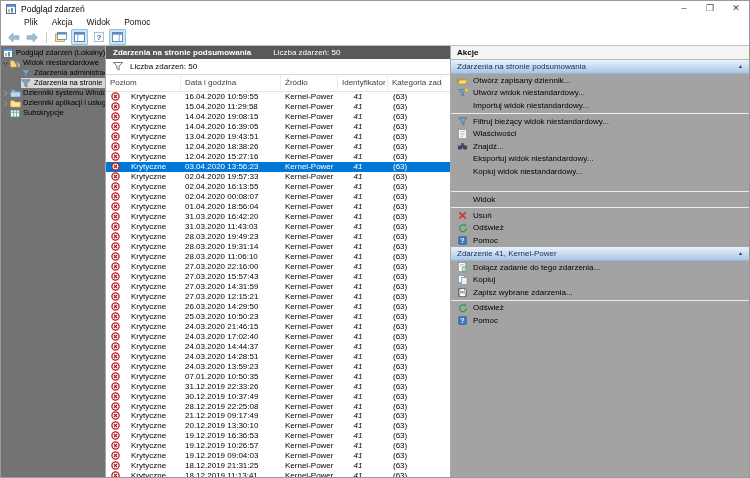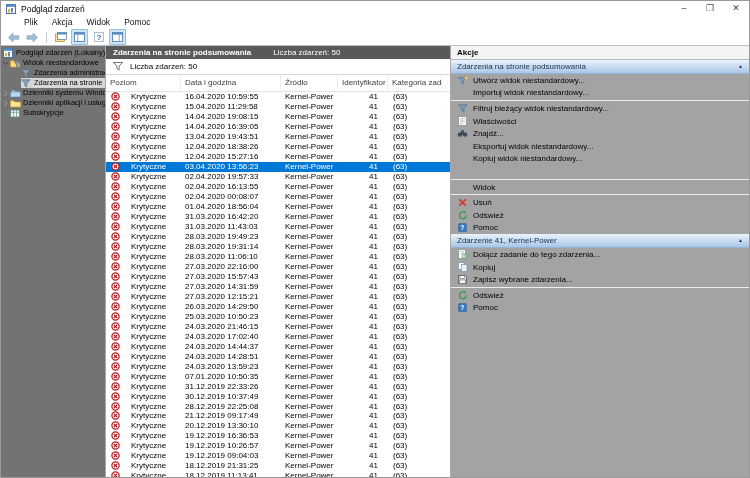--- a/index.html
+++ b/index.html
@@ -40,21 +40,21 @@
   .list-titlebar .lt-n{margin-left:22px;}
   .filter-row{height:15px;flex:0 0 15px;display:flex;align-items:center;gap:7px;padding-left:7px;border-bottom:1px solid #d9d9d9;font-size:8px;color:#000;}
   .col-headers{height:16px;flex:0 0 16px;display:flex;font-size:8px;color:#3c3c3c;border-bottom:1px solid #e3e3e3;align-items:flex-start;}
   .col-h{padding:0 4px;border-right:1px solid #ececec;line-height:15px;white-space:nowrap;overflow:hidden;box-sizing:border-box;}
   .rows{flex:1;overflow:hidden;font-size:8px;color:#000;}
   .ev-row{height:9.97px;display:flex;align-items:center;white-space:nowrap;}
   .ev-row.selected{background:#0078d7;color:#fff;}
   .c-level{width:75px;flex:0 0 75px;display:flex;align-items:center;gap:11px;padding-left:5px;box-sizing:border-box;overflow:hidden;}
   .c-date{width:100px;flex:0 0 100px;padding-left:4px;box-sizing:border-box;overflow:hidden;}
   .c-src{width:57px;flex:0 0 57px;padding-left:4px;box-sizing:border-box;overflow:hidden;}
-  .c-id{width:50px;flex:0 0 50px;text-align:right;padding-right:10px;box-sizing:border-box;}
+  .c-id{width:50px;flex:0 0 50px;text-align:center;padding-right:10px;box-sizing:border-box;font-style:italic;}
   .c-cat{flex:1;padding-left:5px;overflow:hidden;}
   
   .actions-title{height:13px;flex:0 0 13px;font-size:8px;font-weight:bold;color:#000;background:#f4f4f4;border-bottom:1px solid #b8b8b8;display:flex;align-items:center;padding:0 6px;}
   .act-section-header{height:13px;background:linear-gradient(#e9f2fb,#a9c6e6);border-bottom:1px solid #96b4d4;font-size:8px;color:#16304f;display:flex;align-items:center;padding:0 6px;}
   .act-section-header .collapse{margin-left:auto;font-size:5px;color:#1a3a5c;line-height:13px;}
   .action-item{height:12.6px;display:flex;align-items:center;font-size:8px;color:#000;padding-left:6px;gap:5px;white-space:nowrap;overflow:hidden;}
   .act-icn{width:11px;flex:0 0 11px;display:flex;align-items:center;justify-content:center;}
   .action-sep{border-top:1px solid #ececec;margin:1px 0;}
   .icn{display:inline-flex;align-items:center;}
 </style>
@@ -852,20 +852,28 @@
 
   <div class="actions-panel">
     <div class="actions-title">Akcje</div>
     <div id="actions">
         <div class="act-section-header">
           <span>Zdarzenia na stronie podsumowania</span>
           <span class="collapse">▲</span>
         </div>
         <div class="action-item">
           <span class="icn act-icn">
+            <svg width="11" height="9" viewBox="0 0 11 9">
+              <path d="M0.5 2 v6 h8 l2-4 h-8 l-2 4 v-6 h2.8 l1 1.2 h4.2 v0.8" fill="#ffd978" stroke="#b08d2e" stroke-width="0.7"></path>
+            </svg>
+          </span>
+          <span>Otwórz zapisany dziennik...</span>
+        </div>
+        <div class="action-item">
+          <span class="icn act-icn">
             <svg width="10" height="9" viewBox="0 0 10 9">
               <path d="M0.5 1.5 h7.6 l-2.8 3 v3.6 l-1.9 -1.2 v-2.4 z" fill="#7aa0c4" stroke="#4d6e8e" stroke-width="0.6"></path>
               <circle cx="8.3" cy="2" r="1.6" fill="#ffd34d" stroke="#c9a23f" stroke-width="0.5"></circle>
             </svg>
           </span>
           <span>Utwórz widok niestandardowy...</span>
         </div>
         <div class="action-item">
           <span class="icn act-icn">
             <svg width="10" height="9" viewBox="0 0 10 9"></svg>

